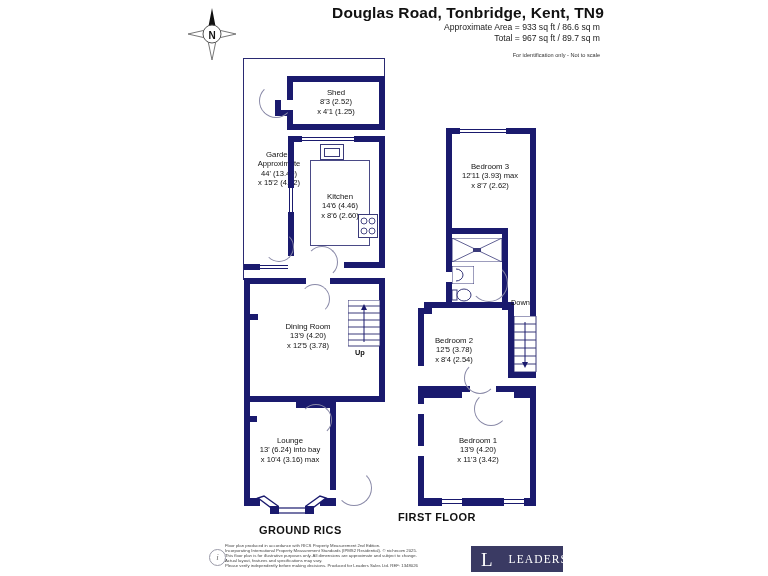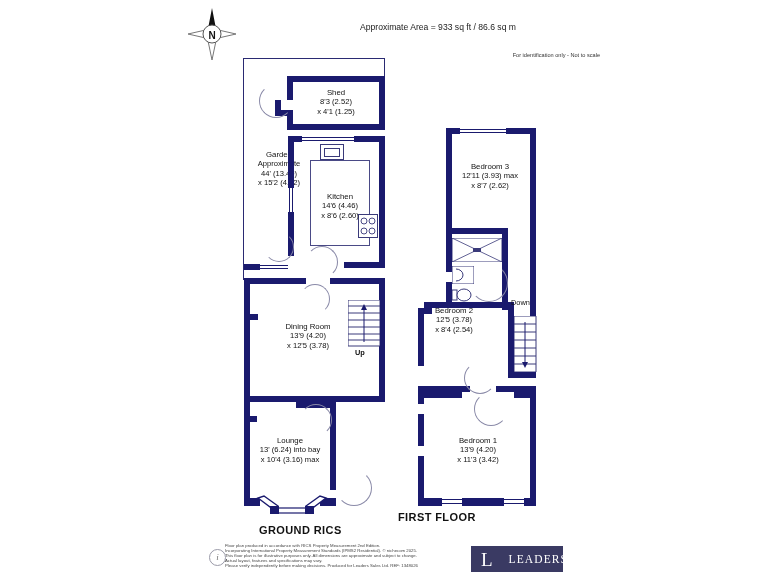--- a/index.html
+++ b/index.html
@@ -14,22 +14,22 @@
   #stage{position:absolute;inset:0;width:768px;height:576px;}
 
   
   .hdr-title{
     position:absolute;left:318px;top:4px;width:300px;
     text-align:center;
     font-size:15.5px;font-weight:bold;letter-spacing:.1px;
     color:#111;
   }
   .hdr-areas{
-    position:absolute;left:360px;top:22px;width:220px;
-    text-align:left;
+    position:absolute;left:380px;top:22px;width:220px;
+    text-align:right;
     font-size:8.6px;line-height:10.6px;color:#222;
   }
   .hdr-note{
     position:absolute;left:380px;top:52px;width:220px;
     text-align:right;
     font-size:5.6px;color:#333;
   }
 
   
   .compass{position:absolute;left:186px;top:6px;width:52px;height:56px;}
@@ -76,22 +76,24 @@
   .logo .nm{
     color:#fff;font-family:"Liberation Serif",serif;font-size:11.5px;
     letter-spacing:1.1px;padding-left:8px;
   }
 </style>
 </head>
 <body>
 
 <div id="stage">
 
+  <div class="hdr-title">Douglas Road, Tonbridge, Kent, TN9</div>
   <div class="hdr-areas">
     <div>Approximate Area = 933 sq ft / 86.6 sq m</div>
+    <div>Total = 967 sq ft / 89.7 sq m</div>
   </div>
   <div class="hdr-note">For identification only - Not to scale</div>
 
   <div class="compass">
     <svg width="52" height="56" viewBox="0 0 52 56">
       <polygon points="26,2 31,28 26,24 21,28" fill="#111111"></polygon>
       <polygon points="26,54 21,30 26,34 31,30" fill="#ffffff" stroke="#777" stroke-width="1"></polygon>
       <polygon points="2,28 24,23 21,28 24,33" fill="#ffffff" stroke="#777" stroke-width="1"></polygon>
       <polygon points="50,28 28,23 31,28 28,33" fill="#ffffff" stroke="#777" stroke-width="1"></polygon>
       <circle cx="26" cy="28" r="9" fill="#ffffff" stroke="#555" stroke-width="1"></circle>
@@ -272,21 +274,21 @@
     <div class="stair-cap" style="left:511px;top:298px;">Down</div>
 
     <div class="wall" style="left:418px;top:308px;width:6px;height:14px;"></div>
     <div class="wall" style="left:418px;top:322px;width:6px;height:44px;"></div>
     <div class="wall" style="left:418px;top:308px;width:14px;height:6px;"></div>
     <div class="wall" style="left:418px;top:386px;width:52px;height:6px;"></div>
     <div class="wall" style="left:496px;top:386px;width:40px;height:6px;"></div>
     <div class="wall" style="left:502px;top:308px;width:6px;height:2px;"></div>
     <div class="swing" style="left:464px;top:362px;width:30px;height:30px;border-color:#8a8aa8;border-right-color:transparent;border-top-color:transparent;"></div>
 
-    <div class="rlabel" style="left:416px;top:306px;width:76px;">
+    <div class="rlabel" style="left:416px;top:336px;width:76px;">
       <div class="nm">Bedroom 2</div>
       <div>12'5 (3.78)</div>
       <div>x 8'4 (2.54)</div>
     </div>
 
     <div class="wall" style="left:418px;top:392px;width:44px;height:6px;"></div>
     <div class="wall" style="left:514px;top:392px;width:22px;height:6px;"></div>
     <div class="wall" style="left:418px;top:392px;width:6px;height:12px;"></div>
     <div class="wall" style="left:418px;top:414px;width:6px;height:32px;"></div>
     <div class="wall" style="left:418px;top:456px;width:6px;height:48px;"></div>

